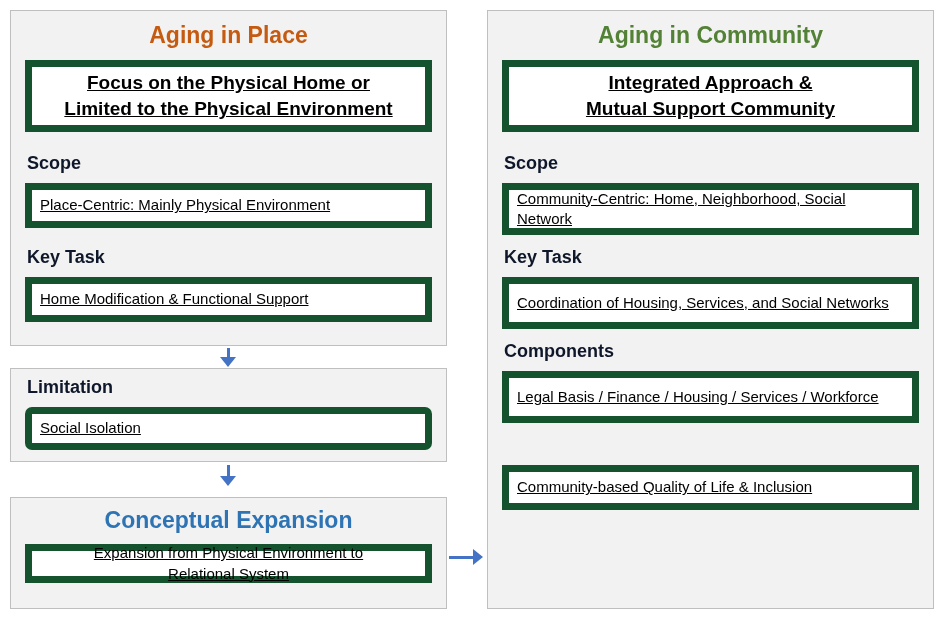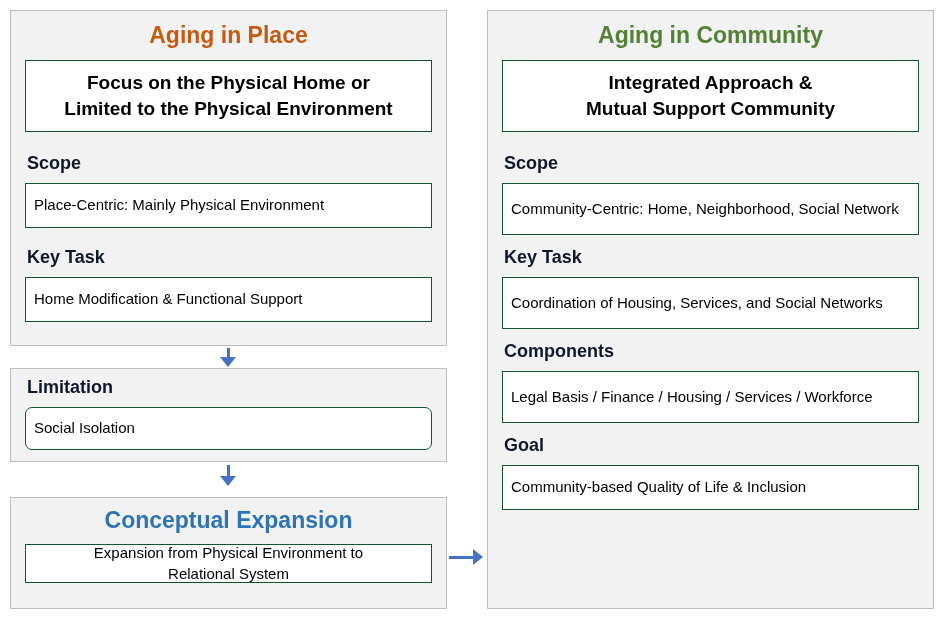--- a/index.html
+++ b/index.html
@@ -33,22 +33,23 @@
     line-height: 1.1;
     margin: 12px 0 10px 0;
   }
   .title-orange { color: #c55a11; }
   .title-green  { color: #538135; }
   .title-blue   { color: #2e74b5; }
 
   
   .wbox {
     background: #ffffff;
-    border: 1px solid #14532d;
+    border: 7px solid #14532d;
     box-sizing: border-box;
+    text-decoration: underline;
   }
   .headline {
     text-align: center;
     font-weight: bold;
     font-size: 19px;
     line-height: 1.35;
     color: #000000;
     padding: 10px 8px;
   }
   .section-label {
@@ -190,21 +191,18 @@
       <div class="boxtext">Coordination of Housing, Services, and Social Networks</div>
     </div>
 
     <div class="inner" style="top:330px;">
       <div class="section-label">Components</div>
     </div>
     <div class="inner wbox" style="top:360px; height:52px; display:flex; align-items:center;">
       <div class="boxtext">Legal Basis / Finance / Housing / Services / Workforce</div>
     </div>
 
-    <div class="inner" style="top:424px;">
-      <div class="section-label">Goal</div>
-    </div>
     <div class="inner wbox" style="top:454px; height:45px; display:flex; align-items:center;">
       <div class="boxtext">Community-based Quality of Life &amp; Inclusion</div>
     </div>
   </div>
 
 </div>
 
 </body></html>

